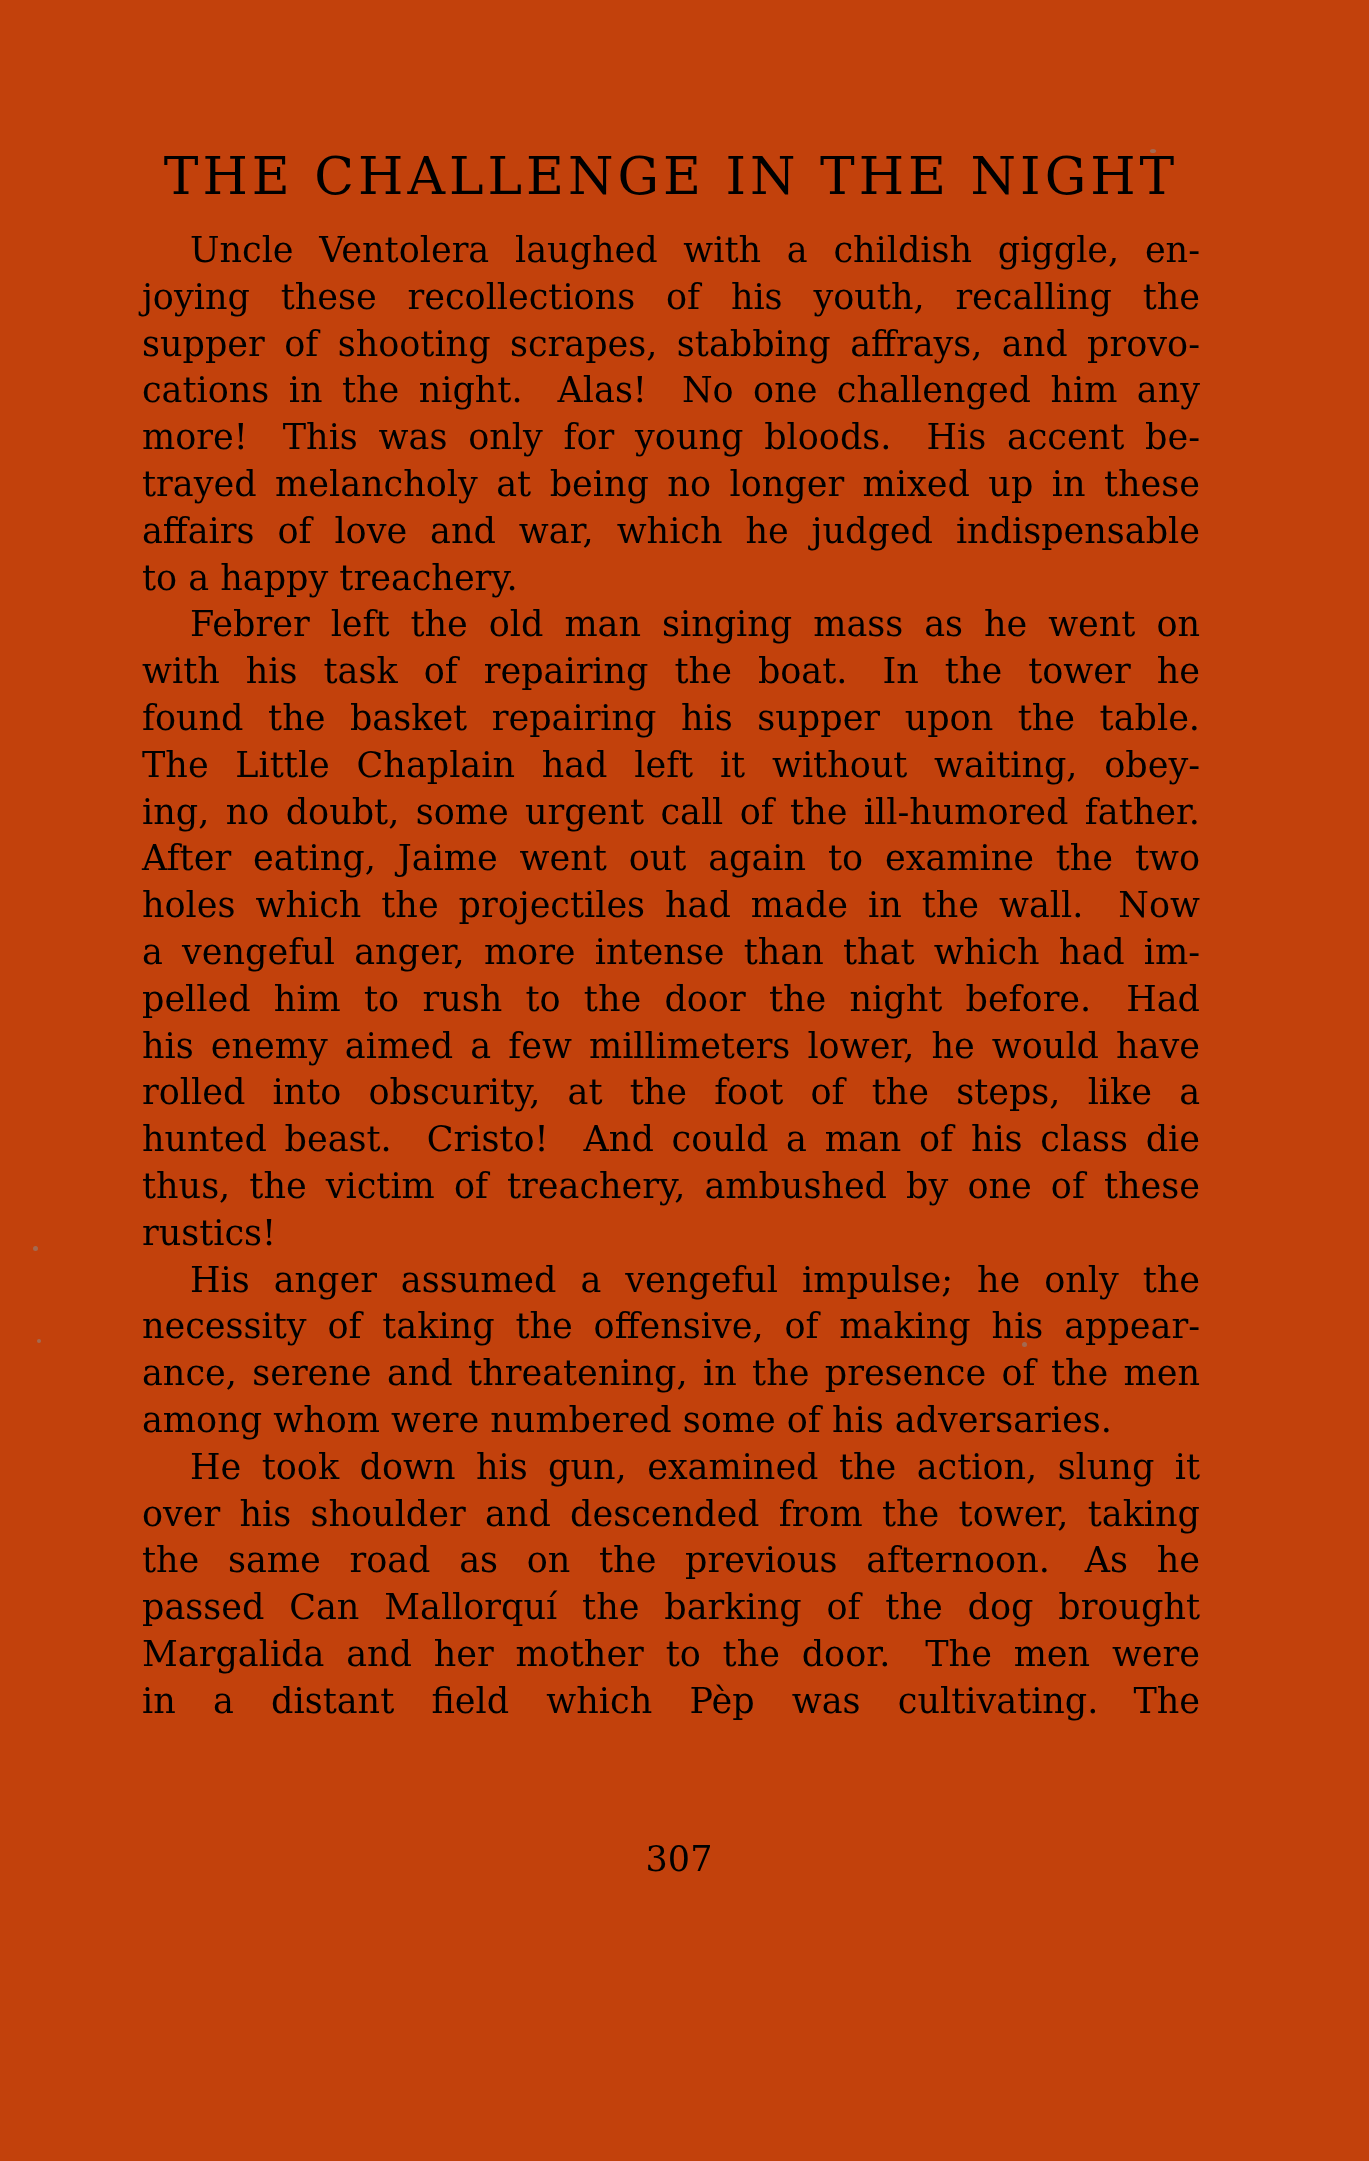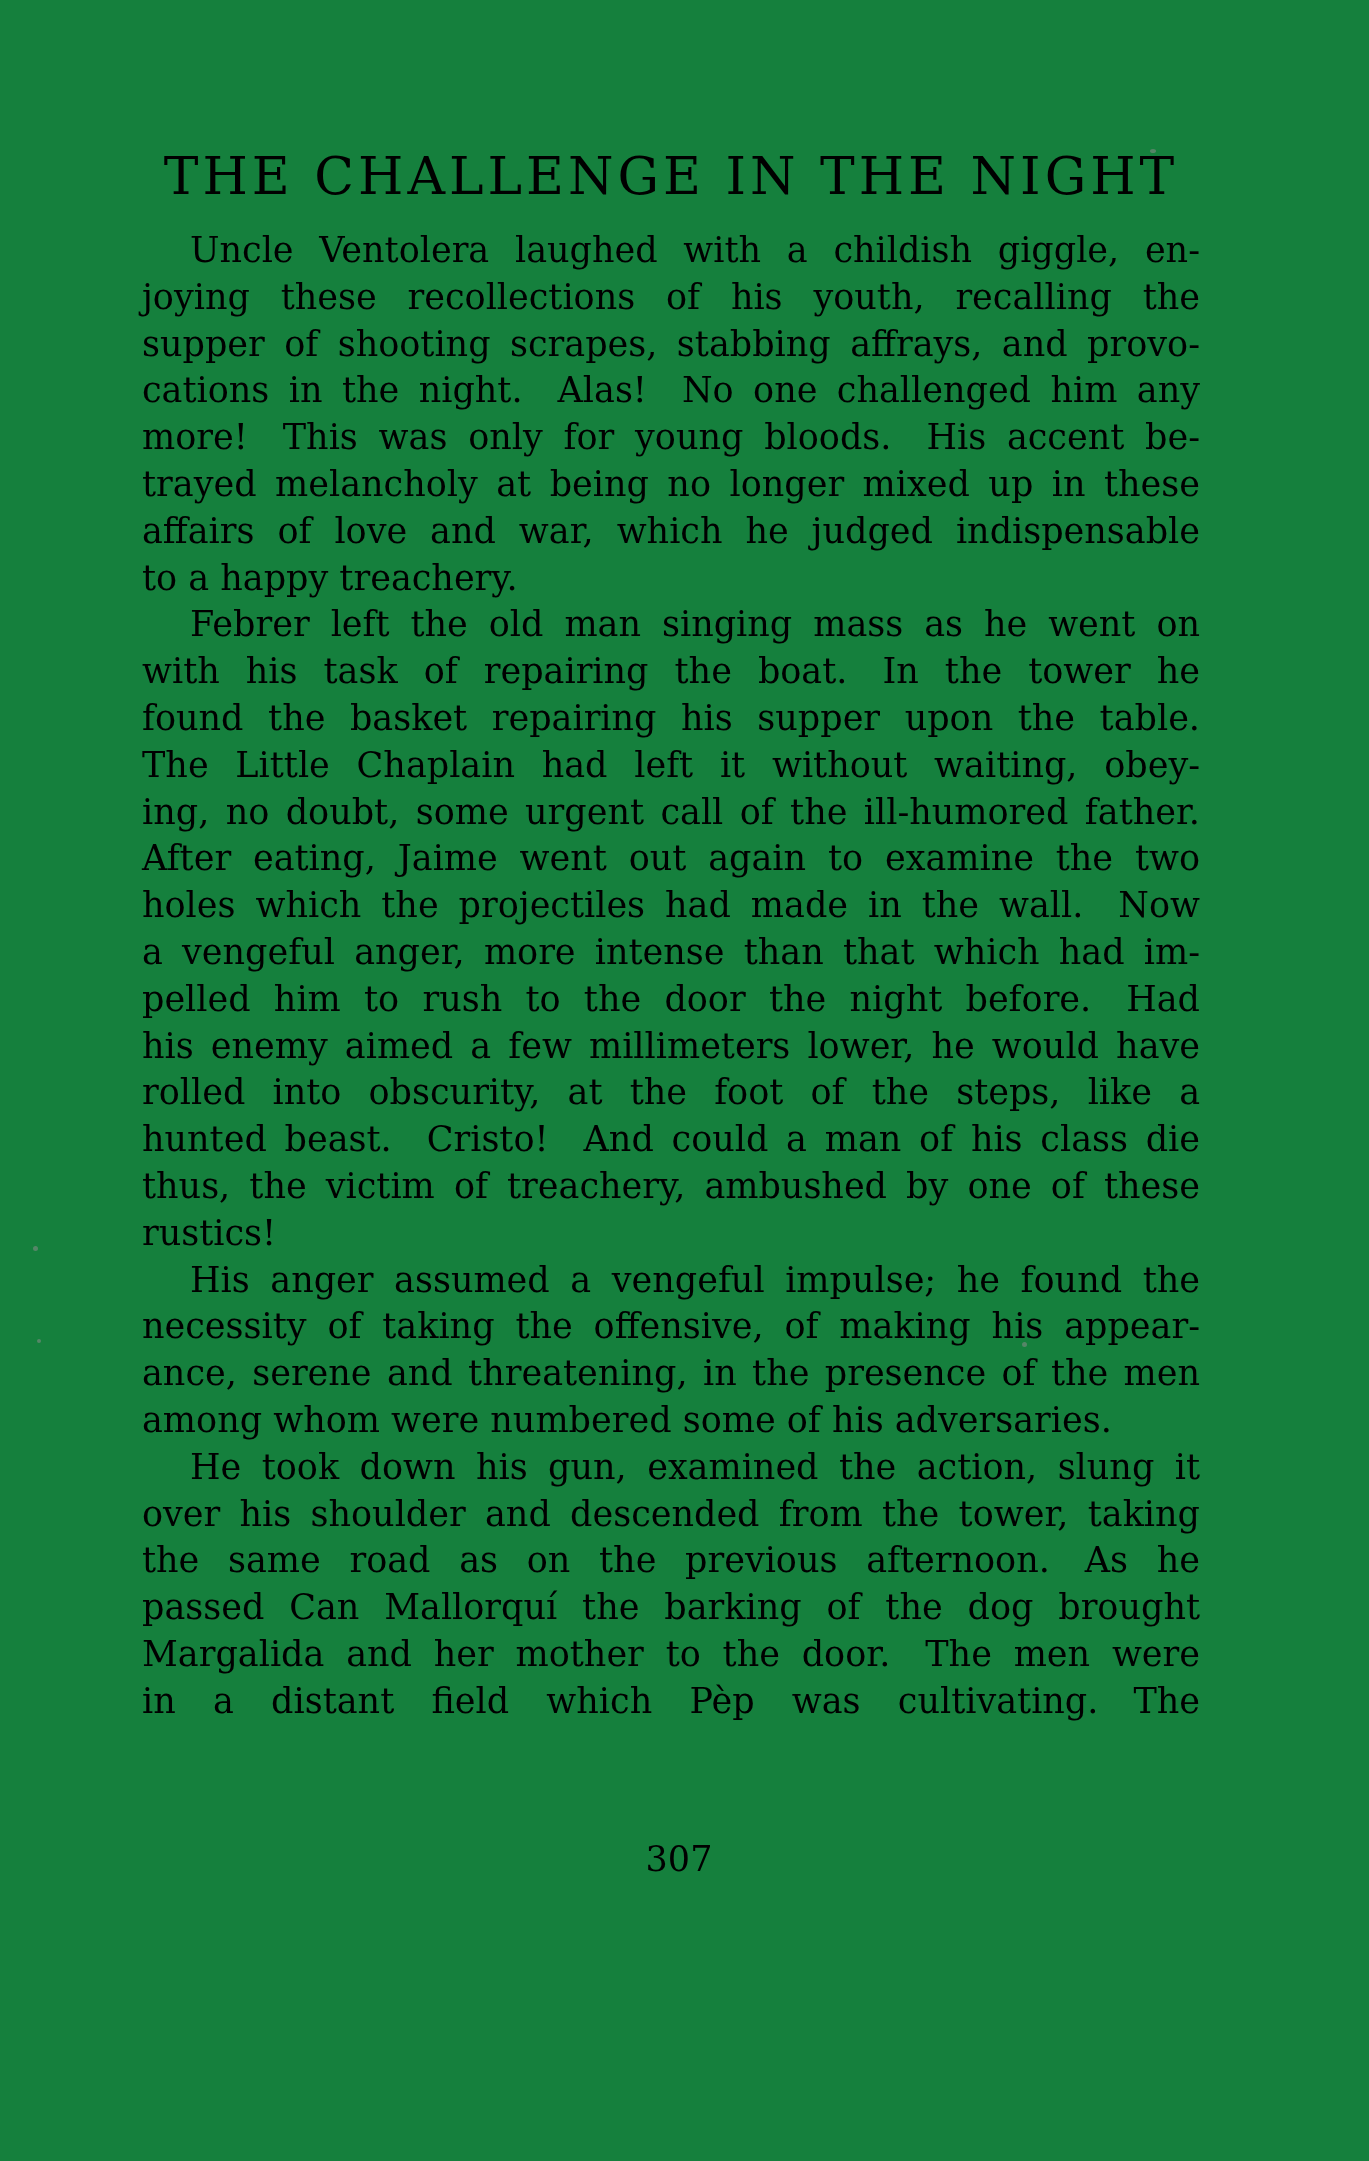--- a/index.html
+++ b/index.html
@@ -1,21 +1,21 @@
 <!DOCTYPE html>
 <html><head>
 <meta charset="utf-8">
 <style>
   html, body { margin: 0; padding: 0; background: #e8e8e8; }
   .page {
     position: relative;
     width: 1369px;
     height: 2161px;
     margin: 0 auto;
-    background: #15803d;
+    background: #c2410c;
     color: #000000;
     font-family: "DejaVu Serif", serif;
     overflow: hidden;
   }
   .chapter-title {
     position: absolute;
     left: 142px;
     top: 150px;
     width: 1058px;
     margin: 0;
@@ -79,21 +79,21 @@
       <div class="line">ing, no doubt, some urgent call of the ill-humored father.</div>
       <div class="line">After eating, Jaime went out again to examine the two</div>
       <div class="line">holes which the projectiles had made in the wall. Now</div>
       <div class="line">a vengeful anger, more intense than that which had im-</div>
       <div class="line">pelled him to rush to the door the night before. Had</div>
       <div class="line">his enemy aimed a few millimeters lower, he would have</div>
       <div class="line">rolled into obscurity, at the foot of the steps, like a</div>
       <div class="line">hunted beast. Cristo! And could a man of his class die</div>
       <div class="line">thus, the victim of treachery, ambushed by one of these</div>
       <div class="line flush">rustics!</div>
-      <div class="line indent">His anger assumed a vengeful impulse; he found the</div>
+      <div class="line indent">His anger assumed a vengeful impulse; he only the</div>
       <div class="line">necessity of taking the offensive, of making his appear-</div>
       <div class="line">ance, serene and threatening, in the presence of the men</div>
       <div class="line flush">among whom were numbered some of his adversaries.</div>
       <div class="line indent">He took down his gun, examined the action, slung it</div>
       <div class="line">over his shoulder and descended from the tower, taking</div>
       <div class="line">the same road as on the previous afternoon. As he</div>
       <div class="line">passed Can Mallorquí the barking of the dog brought</div>
       <div class="line">Margalida and her mother to the door. The men were</div>
       <div class="line">in a distant field which Pèp was cultivating. The</div>
     </div>

